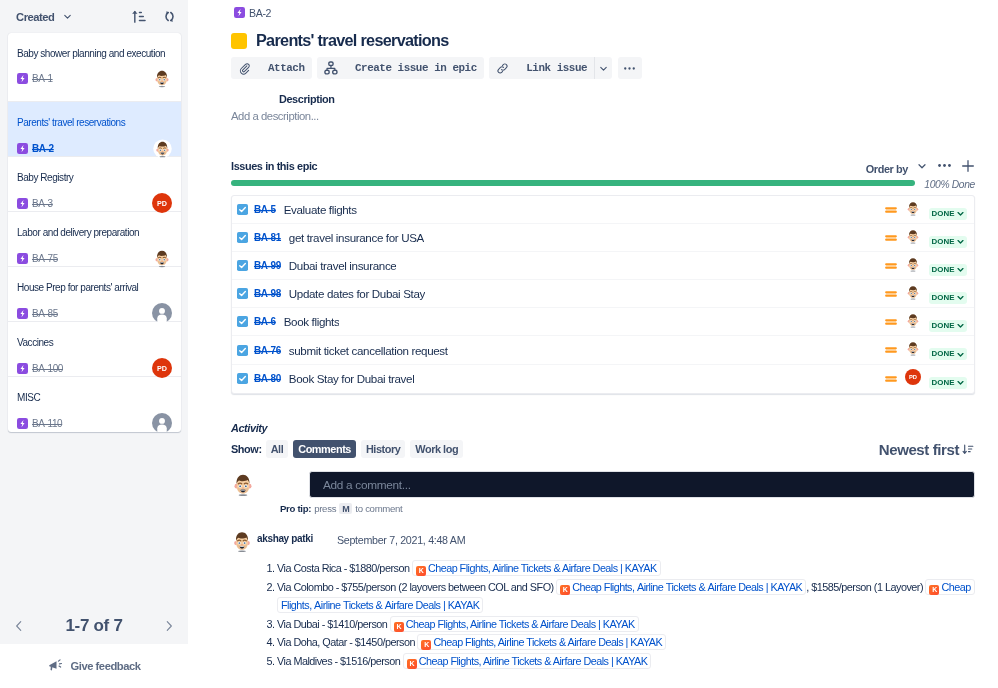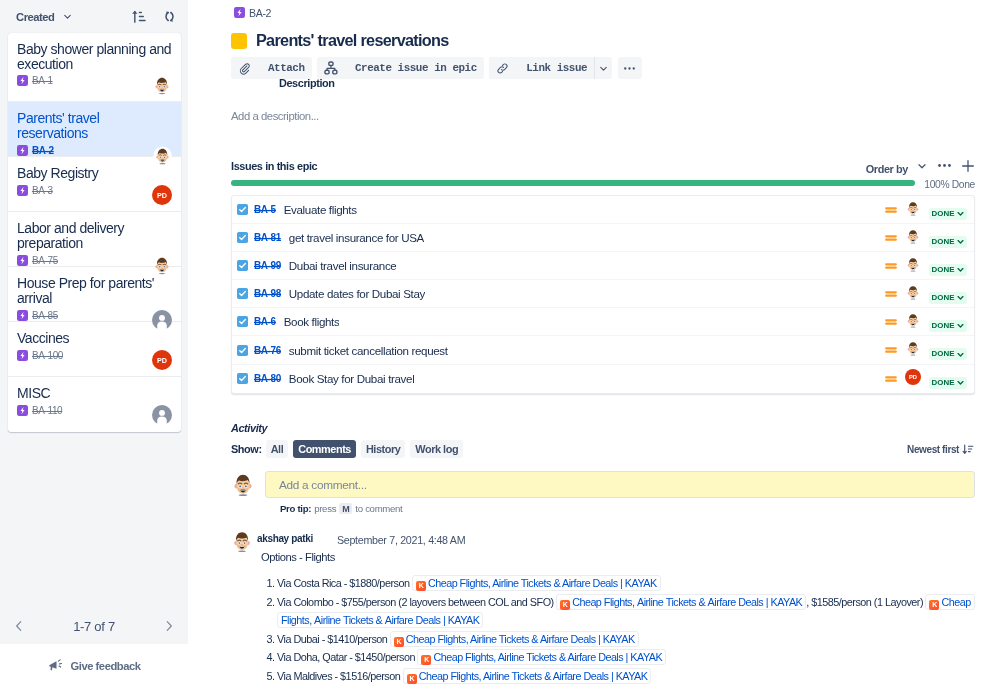--- a/index.html
+++ b/index.html
@@ -13,30 +13,30 @@
   #sidebar{width:188px;flex:0 0 188px;height:688px;background:#F4F5F7;position:relative;}
   .sb-head{height:33px;display:flex;align-items:center;padding:0 11px 0 16px;}
   .sb-sort{display:flex;align-items:center;gap:7px;font-size:11.2px;font-weight:700;color:#42526E;cursor:pointer;letter-spacing:-.45px;}
   .sb-head-icons{margin-left:auto;display:flex;align-items:center;gap:16px;}
   .sb-card{position:absolute;left:8px;top:33px;width:173px;background:#fff;border-radius:3px;
            box-shadow:0 1px 1px rgba(9,30,66,.20),0 0 1px rgba(9,30,66,.18);overflow:hidden;}
   .sb-item{padding:9px 9px 0 9px;height:55px;border-bottom:1px solid #EBECF0;cursor:pointer;}
   .sb-item.two{height:69px;}
   .sb-item:last-child{border-bottom:none;}
   .sb-item.sel{background:#DEEBFF;}
-  .sb-title{font-size:14px;line-height:15px;color:#172B4D;letter-spacing:-.45px;}
+  .sb-title{font-size:10px;line-height:23px;color:#172B4D;letter-spacing:-.45px;}
   .sb-item.sel .sb-title{color:#0052CC;}
-  .sb-meta{display:flex;height:20px;margin-top:4px;}
+  .sb-meta{display:flex;align-items:center;height:20px;margin-top:4px;}
   .sb-item.two .sb-meta{margin-top:3px;}
   .sb-key{font-size:10.0px;color:#6B778C;margin-left:4px;text-decoration:line-through;text-decoration-thickness:0.8px;letter-spacing:-.4px;}
   .sb-item.sel .sb-key{color:#0052CC;font-weight:700;}
   .sb-av{margin-left:auto;display:flex;align-items:center;}
   .sb-pager{position:absolute;left:0;right:0;bottom:39px;height:46px;display:flex;align-items:center;
             justify-content:space-between;padding:0 12px;background:#F4F5F7;}
-  .pg-txt{font-size:13px;color:#42526E;font-weight:400;letter-spacing:-.3px;}
+  .pg-txt{font-size:17px;color:#42526E;font-weight:700;letter-spacing:-.3px;}
   .pg-arrow{cursor:pointer;display:flex;}
   .sb-feedback{position:absolute;left:0;right:0;bottom:0;height:44px;background:#fff;display:flex;
                align-items:center;justify-content:center;gap:6px;cursor:pointer;}
   .sb-feedback span{font-size:11.2px;color:#5E6C84;font-weight:700;letter-spacing:-.45px;}
 
   
   #main{flex:1;height:688px;background:#fff;padding:0;position:relative;overflow:hidden;}
   .bc{display:flex;align-items:center;gap:4px;position:absolute;left:46px;top:7px;height:11px;}
   .bc-key{font-size:10.6px;color:#42526E;letter-spacing:-.35px;}
   h1.title{margin:0;position:absolute;left:43px;top:30px;font-size:17.2px;line-height:21px;font-weight:700;
@@ -47,28 +47,28 @@
   .tb-btn{height:22px;background:#F4F5F7;border-radius:3px;display:flex;align-items:center;gap:17px;
           padding:0 7px;font-size:10.9px;font-weight:700;color:#42526E;cursor:pointer;border:none;
           font-family:Liberation Mono, monospace;letter-spacing:-.45px;white-space:nowrap;}
   .tb-split{display:flex;align-items:center;background:#F4F5F7;border-radius:3px;height:22px;}
   .tb-split .tb-btn{border-radius:3px 0 0 3px;}
   .tb-div{width:1px;height:22px;background:#E3E5E9;}
   .tb-caret{width:17px;height:22px;display:flex;align-items:center;justify-content:center;cursor:pointer;}
   .tb-more{width:24px;height:22px;background:#F4F5F7;border-radius:3px;display:flex;align-items:center;
            justify-content:center;cursor:pointer;}
   .sec{font-size:10.9px;font-weight:700;color:#172B4D;margin:0;letter-spacing:-.4px;}
-  #desc-h{position:absolute;left:43px;top:77px;padding-left:48px;}
+  #desc-h{position:absolute;left:43px;top:93px;padding-left:48px;}
   .descr{font-size:11.3px;color:#7A869A;position:absolute;left:43px;top:110px;cursor:text;letter-spacing:-.45px;}
 
   .epic-head{display:flex;align-items:center;position:absolute;left:43px;right:21px;top:158px;height:15px;}
   .epic-head-r{margin-left:auto;display:flex;align-items:flex-end;gap:4px;}
   .order-by{font-size:10.9px;font-weight:700;color:#42526E;cursor:pointer;letter-spacing:-.4px;}
   .ic-btn{width:19px;height:19px;display:flex;align-items:center;justify-content:center;cursor:pointer;}
-  .prog-row{display:flex;align-items:flex-start;gap:9px;position:absolute;left:43px;right:23px;top:180px;height:12px;}
+  .prog-row{display:flex;align-items:flex-start;gap:9px;position:absolute;left:43px;right:23px;top:180px;height:12px;font-style:italic;}
   .prog-track{flex:1;height:6px;border-radius:3px;background:#36B37E;}
   .prog-label{font-size:10.3px;color:#5E6C84;white-space:nowrap;letter-spacing:-.35px;margin-top:-1px;line-height:12px;}
 
   .epic-card{position:absolute;left:43px;right:23px;top:195px;border:1px solid #EBECF0;border-radius:3px;
              overflow:hidden;box-shadow:0 1px 1px rgba(9,30,66,.13);background:#fff;}
   .issue-row{display:flex;align-items:center;height:28.1px;padding:0 6px 0 5px;border-bottom:1px solid #F4F5F7;}
   .issue-row:last-child{border-bottom:none;}
   .ir-icon{display:flex;align-items:center;}
   .ir-key{font-size:10.0px;font-weight:700;color:#0052CC;margin-left:6px;text-decoration:line-through;
           text-decoration-thickness:0.8px;letter-spacing:-.42px;white-space:nowrap;}
@@ -76,26 +76,26 @@
   .ir-right{margin-left:auto;display:flex;align-items:flex-end;gap:8px;padding-right:1px;}
   .badge{background:#E3FCEF;color:#006644;border-radius:3px;height:12px;display:flex;align-items:center;
          gap:1.5px;padding:0 2px 0 3px;font-size:7.9px;font-weight:700;letter-spacing:.05px;cursor:pointer;line-height:1;}
 
   #act-h{position:absolute;left:43px;top:422px;font-style:italic;}
   .show-row{display:flex;align-items:center;position:absolute;left:43px;right:23px;top:439px;height:20px;}
   .show-lbl{font-size:10.9px;font-weight:700;color:#172B4D;margin-right:4px;letter-spacing:-.4px;}
   .chip{height:18px;border-radius:3px;background:#F4F5F7;display:flex;align-items:center;padding:0 5px;
         font-size:10.9px;font-weight:700;color:#42526E;margin-right:5px;cursor:pointer;letter-spacing:-.45px;}
   .chip.on{background:#42526E;color:#fff;}
-  .newest{margin-left:auto;display:flex;align-items:center;gap:3px;font-size:10px;font-weight:700;
+  .newest{margin-left:auto;display:flex;align-items:center;gap:3px;font-size:15px;font-weight:700;
           color:#42526E;cursor:pointer;letter-spacing:-.4px;}
 
   .cmt-row{display:flex;align-items:flex-start;gap:9px;position:absolute;left:42px;right:23px;top:471px;}
-  .cmt-box{flex:1;height:27px;border:1px solid #DFE1E6;border-radius:3px;background:#fef9c3;display:flex;
-           align-items:center;padding:0 13px;font-size:11.8px;color:#7A869A;cursor:text;letter-spacing:-.3px;}
+  .cmt-box{flex:1;height:27px;border:1px solid #DFE1E6;border-radius:3px;background:#0f172a;display:flex;
+           align-items:center;padding:0 13px;font-size:11.8px;color:#7A869A;cursor:text;letter-spacing:-.3px;margin-left:44px;}
   .protip{font-size:9.6px;color:#6B778C;position:absolute;left:76px;top:503px;display:flex;
           align-items:center;gap:3px;letter-spacing:-.3px;padding-left:16px;}
   .protip b{font-weight:700;color:#172B4D;}
   .kbd{background:#EBECF0;border-radius:2px;padding:0.5px 3px;font-weight:700;color:#42526E;font-size:9.0px;}
 
   .c-hdr{position:absolute;left:42px;top:528px;height:24px;}
   .c-hdr #c-avatar{position:absolute;left:0;top:1px;}
   .c-name{position:absolute;left:27px;top:4px;}
   .c-date{position:absolute;left:107px;top:4.5px;}
   .c-name{font-size:10px;font-weight:700;color:#172B4D;letter-spacing:-.35px;line-height:14px;white-space:nowrap;text-align:right;}
@@ -743,21 +743,20 @@
             <circle cx="15.6" cy="23.5" r="0.8" fill="#2C3744"></circle>
             <circle cx="24.4" cy="23.5" r="0.8" fill="#2C3744"></circle>
             <ellipse cx="20" cy="26.3" rx="1.7" ry="1.1" fill="#E89B81" opacity=".8"></ellipse>
             <path d="M16.2 29.1 C17.7 28.4 22.3 28.4 23.8 29.1 C23.4 31.5 21.9 32.7 20.0 32.7 C18.1 32.7 16.6 31.5 16.2 29.1 Z" fill="#1C2230"></path>
             <path d="M16.6 29.2 C17.9 28.7 22.1 28.7 23.4 29.2 L23.0 30.1 L17.0 30.1 Z" fill="#FAFAFA"></path>
           </svg></span>
       <span class="c-name">akshay patki</span>
       <span class="c-date">September 7, 2021, 4:48 AM</span>
     </div>
     <div class="c-body">
-      <div class="c-p">Options - Flights</div>
       <ol class="flights" id="flight-list">
           <li><span>Via Costa Rica - $1880/person</span> <span class="smartlink nw"><span class="kfav">K</span><a>Cheap Flights, Airline Tickets &amp; Airfare Deals | KAYAK</a></span></li>
           <li><span>Via Colombo - $755/person (2 layovers between COL and SFO)</span> <span class="smartlink"><span class="kfav">K</span><a>Cheap Flights,&nbsp;Airline&nbsp;Tickets&nbsp;&amp;&nbsp;Airfare&nbsp;Deals&nbsp;|&nbsp;KAYAK</a></span><span>, $1585/person (1 Layover)</span> <span class="smartlink"><span class="kfav">K</span><a>Cheap Flights,&nbsp;Airline&nbsp;Tickets&nbsp;&amp;&nbsp;Airfare&nbsp;Deals&nbsp;|&nbsp;KAYAK</a></span></li>
           <li><span>Via Dubai - $1410/person</span> <span class="smartlink nw"><span class="kfav">K</span><a>Cheap Flights, Airline Tickets &amp; Airfare Deals | KAYAK</a></span></li>
           <li><span>Via Doha, Qatar - $1450/person</span> <span class="smartlink nw"><span class="kfav">K</span><a>Cheap Flights, Airline Tickets &amp; Airfare Deals | KAYAK</a></span></li>
           <li><span>Via Maldives - $1516/person</span> <span class="smartlink nw"><span class="kfav">K</span><a>Cheap Flights, Airline Tickets &amp; Airfare Deals | KAYAK</a></span></li>
         </ol>
     </div>
   </div>
 </div>

